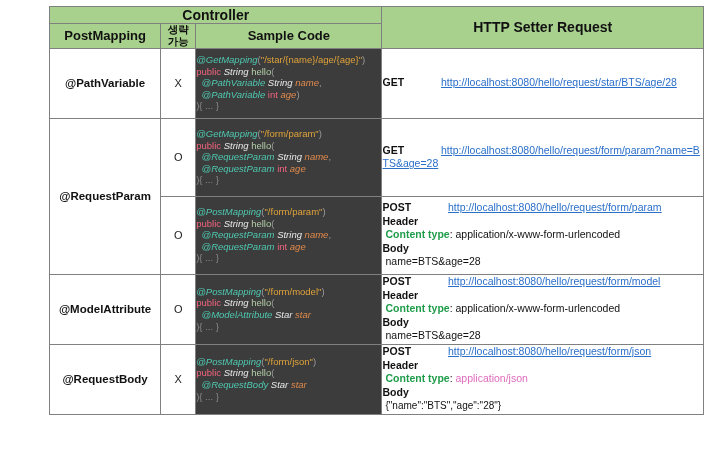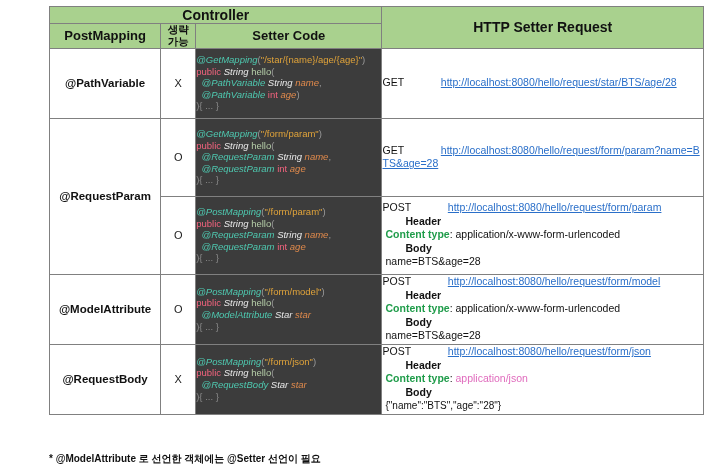--- a/index.html
+++ b/index.html
@@ -64,25 +64,25 @@
   .k-punc{color:#9a9a9a;font-style:normal;}
   .k-dim{color:#8a8a8a;font-style:normal;}
 
   .http{
     background:#ffffff;
     padding:5px 4px 5px 5px;
     vertical-align:middle;
     font-size:10.5px;line-height:13.5px;color:#111;
   }
   .http .line{white-space:normal;word-break:break-all;}
-  .http .verb{color:#111;}
+  .http .verb{color:#111;font-weight:bold;}
   .http a.url{
     color:#2a6fc9;text-decoration:underline;word-break:break-all;padding-left:34px;
   }
-  .http .bold{font-weight:bold;padding-left:23px;}
+  .http .bold{font-weight:bold;}
   .http .ctype{color:#1f9c4a;font-weight:bold;}
   .http .indent{padding-left:3px;display:block;}
   .http .json-val{color:#e06bbd;}
   .http .mono-body{font-size:10px;}
 
   .footnote{
     position:absolute;left:26px;top:452px;
     font-size:10px;font-weight:bold;color:#111;
     font-family:"Liberation Sans", sans-serif;
   }
@@ -103,21 +103,21 @@
       <tr>
         <th class="hdr big" colspan="3">Controller</th>
         <th class="hdr big" rowspan="2">HTTP  Setter  Request</th>
       </tr>
       <tr>
         <th class="hdr">PostMapping</th>
         <th class="hdr small">
           <span>생략</span><br>
           <span>가능</span>
         </th>
-        <th class="hdr">Setter Code</th>
+        <th class="hdr">Sample Code</th>
       </tr>
     </thead>
     <tbody>
 
       <tr style="height:70px;">
         <td class="anno">@PathVariable</td>
         <td class="omit">X</td>
         <td class="code">
           <pre><span class="k-ann">@GetMapping</span><span class="k-punc">(</span><span class="k-str">"/star/{name}/age/{age}"</span><span class="k-punc">)</span>
 <span class="k-kw">public</span> <span class="k-type">String</span> <span class="k-fn">hello</span><span class="k-punc">(</span>
@@ -195,15 +195,14 @@
           <div class="line bold">Header</div>
           <div class="line indent"><span class="ctype">Content type</span><span>: </span><span class="json-val">application/json</span></div>
           <div class="line bold">Body</div>
           <div class="line indent mono-body">{"name":"BTS","age":"28"}</div>
         </td>
       </tr>
 
     </tbody>
   </table>
 
-  <div class="footnote">* @ModelAttribute 로 선언한 객체에는 @Setter 선언이 필요</div>
 
 </div>
 
 </body></html>

